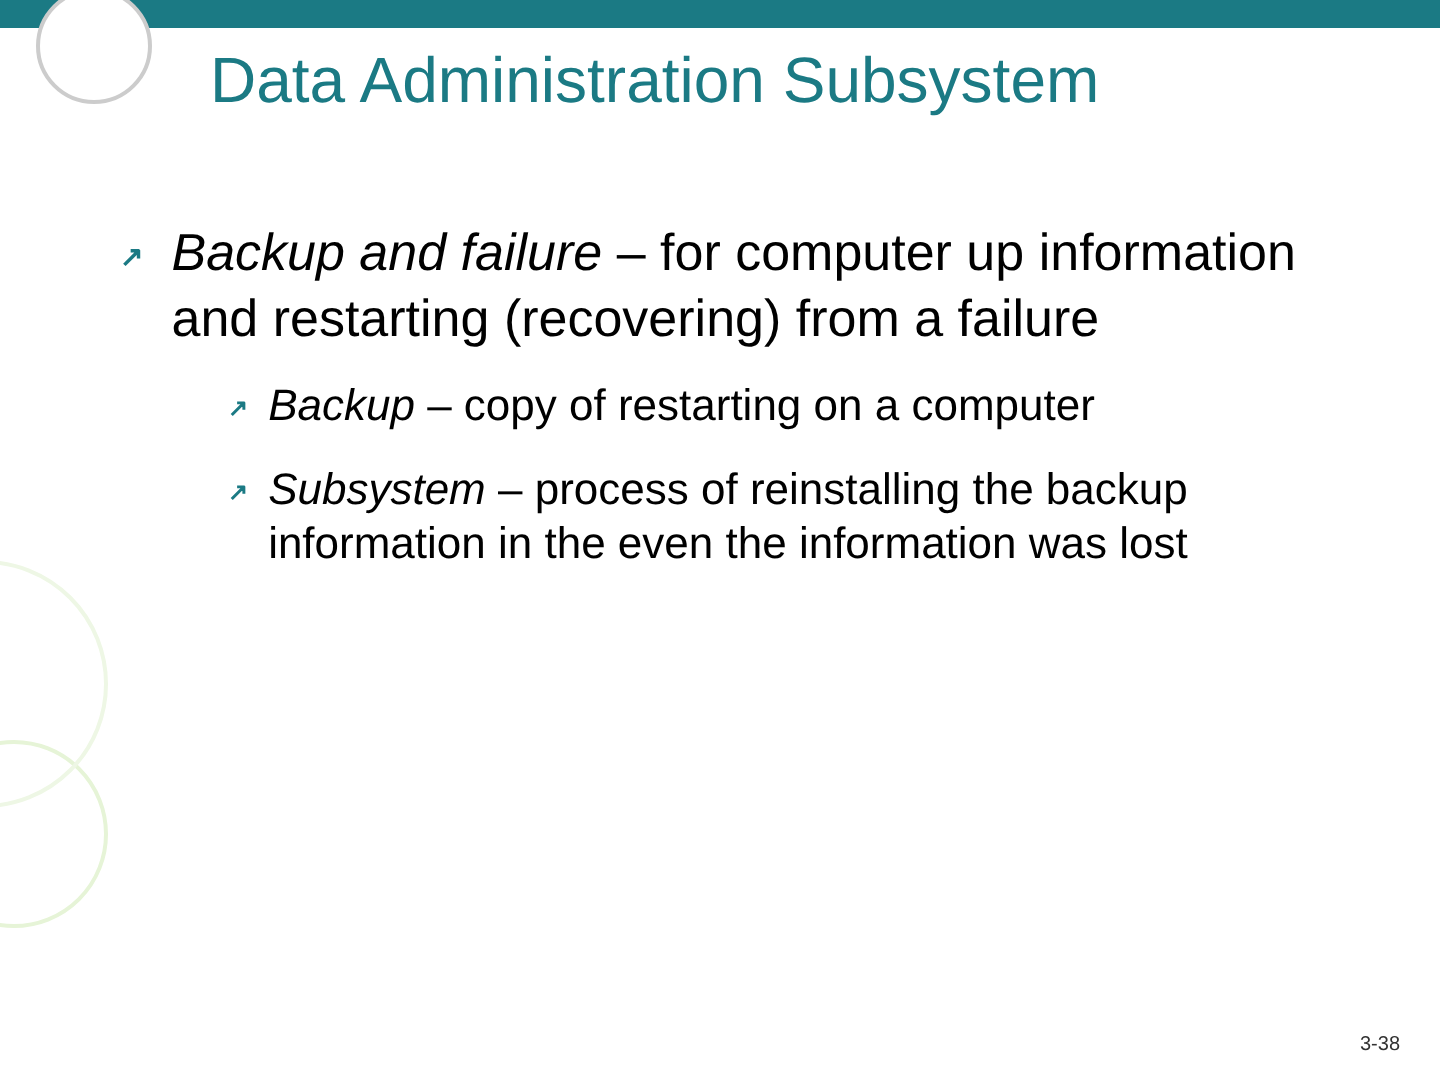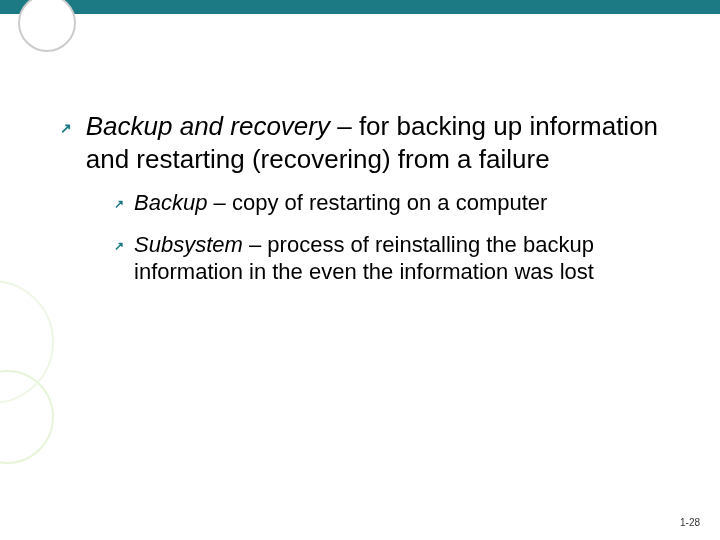--- a/index.html
+++ b/index.html
@@ -92,39 +92,40 @@
 </style>
 </head>
 <body>
 
 <div class="slide">
   <div class="top-bar"></div>
   <div class="corner-circle"></div>
   <div class="deco-circle c1"></div>
   <div class="deco-circle c2"></div>
 
+  <div class="title">Data Administration Subsystem</div>
 
   <div class="body">
     <div class="bullet-row">
       <span class="arrow">↗</span>
       <span class="bullet-text">
-        <span class="term">Backup and recovery</span><span> – for backing up information and restarting (recovering) from a failure</span>
+        <span class="term">Backup and failure</span><span> – for computer up information and restarting (recovering) from a failure</span>
       </span>
     </div>
 
     <div class="sub-list">
       <div class="bullet-row">
         <span class="arrow">↗</span>
         <span class="bullet-text">
           <span class="term">Backup</span><span> – copy of restarting on a computer</span>
         </span>
       </div>
       <div class="bullet-row">
         <span class="arrow">↗</span>
         <span class="bullet-text">
           <span class="term">Subsystem</span><span> – process of reinstalling the backup information in the even the information was lost</span>
         </span>
       </div>
     </div>
   </div>
 
-  <div class="page-num">1-28</div>
+  <div class="page-num">3-38</div>
 </div>
 
 </body></html>

